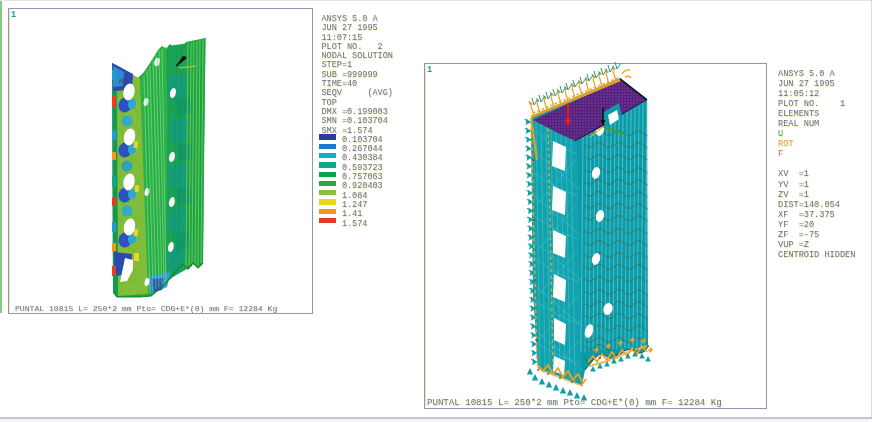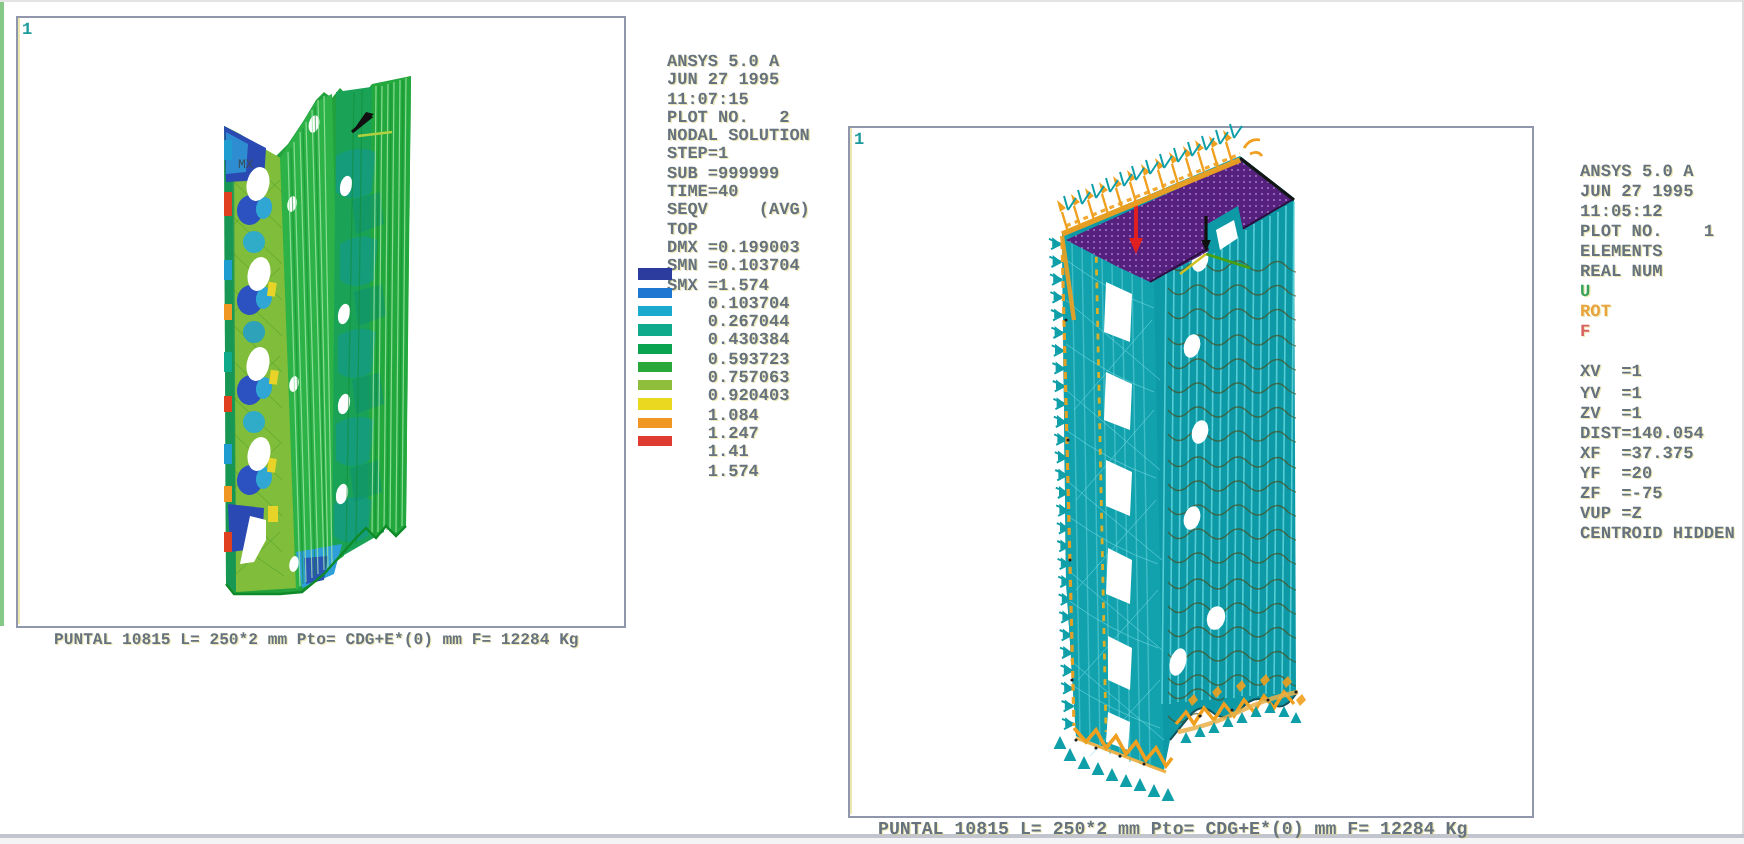--- a/index.html
+++ b/index.html
@@ -1,19 +1,19 @@
 <!DOCTYPE html>
 <html><head>
 <meta charset="utf-8">
 <style>
 html,body{margin:0;padding:0;background:#fff;}
 #page{position:relative;width:872px;height:422px;background:#ffffff;overflow:hidden;
   font-family:"Liberation Mono",monospace;}
 .box{position:absolute;border:1px solid #9097ad;background:#fff;box-sizing:border-box;}
-pre{margin:16px;position:absolute;font-family:"Liberation Mono",monospace;font-weight:bold;
+pre{margin:4px;position:absolute;font-family:"Liberation Mono",monospace;font-weight:normal;
   color:#66737f;text-shadow:0.6px 0.7px 0 rgba(222,214,120,0.55);}
 .one{position:absolute;color:#1d9a9b;font-size:8.5px;font-weight:bold;text-shadow:none;}
 .sw{position:absolute;width:17px;height:5.4px;}
 </style>
 </head>
 <body>
 <div id="page">
 
   <div style="position:absolute;left:0;top:0;width:2px;height:313px;background:#86c986;"></div>
   <div style="position:absolute;left:0;top:0;width:872px;height:1px;background:#e3e3e3;"></div>

